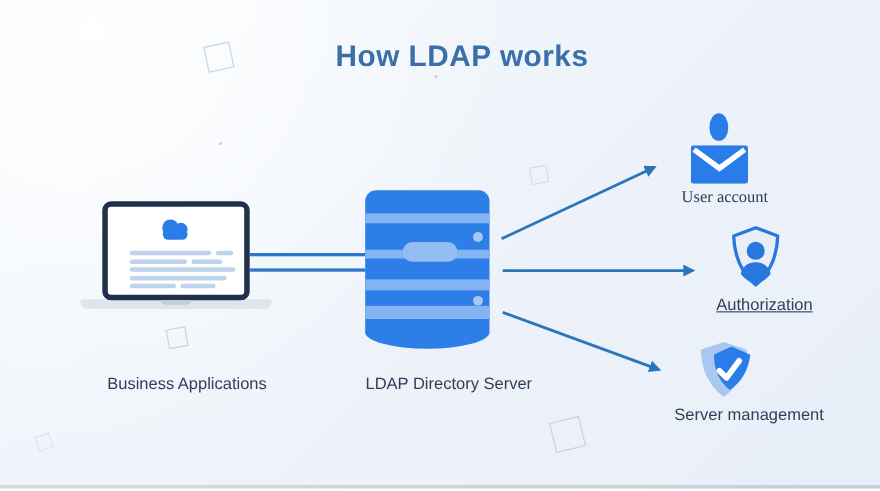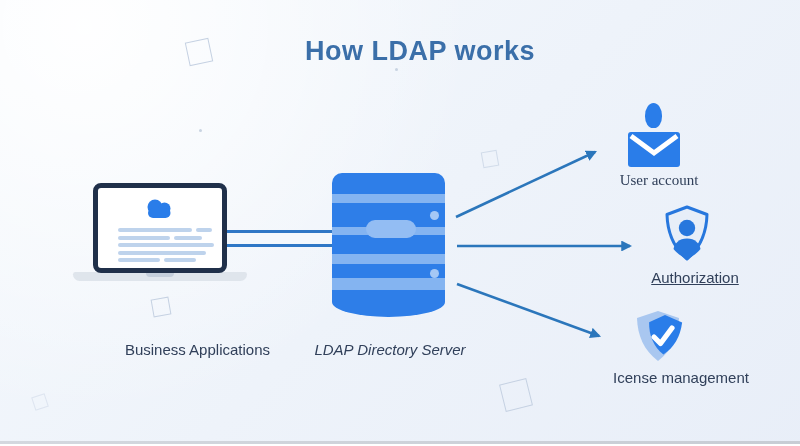--- a/index.html
+++ b/index.html
@@ -77,22 +77,22 @@
     border-radius: 9px; background: #93bdf3;
   }
   .cyl-dot { position: absolute; width: 9px; height: 9px; border-radius: 50%; background: #a5c8f5; }
   .dot1 { left: 98px; top: 38px; }
   .dot2 { left: 98px; top: 96px; }
 
   
   .node-label {
     position: absolute; font-size: 15px; color: #31405a; text-align: center; width: 200px;
   }
-  .lbl-source { left: 70px;  top: 341px; text-align: right; }
-  .lbl-server { left: 290px; top: 341px; font-style: italic; }
+  .lbl-source { left: 70px;  top: 341px; }
+  .lbl-server { left: 308px; top: 341px; }
   .outcome-label {
     position: absolute; font-size: 15px; color: #31405a; text-align: center; width: 160px;
   }
   .lbl-user  { left: 579px; top: 172px; font-family: Liberation Serif, serif; }
   .lbl-auth  { left: 615px; top: 269px; text-decoration: underline; }
   .lbl-lic   { left: 601px; top: 369px; }
 
   
   .icon-user { position: absolute; left: 628px; top: 103px; width: 52px; height: 64px; }
   .icon-user .head {
@@ -204,17 +204,17 @@
     </svg>
     <div class="outcome-label lbl-auth">Authorization</div>
   </div>
 
   <div>
     <svg class="icon-lic" width="52" height="58" viewBox="0 0 52 58">
       <path d="M24 3 L45 10 C44.5 27.5 38 42.5 24 53 C10 42.5 3.5 27.5 3 10 Z" fill="#a9c7f0"></path>
       <path d="M30 7 L47.5 13.5 C46.5 27.5 41 38.5 30.5 46.5 C20 39 15 28 14.5 15 Z" fill="#2a7de9" transform="rotate(3 30 26)"></path>
       <polyline points="20,29 26.5,35.5 38,20" fill="none" stroke="#ffffff" stroke-width="5.2" stroke-linecap="round" stroke-linejoin="round"></polyline>
     </svg>
-    <div class="outcome-label lbl-lic">Icense management</div>
+    <div class="outcome-label lbl-lic">Server management</div>
   </div>
 
   <div class="bottom-edge"></div>
 </div>
 
 </body></html>

